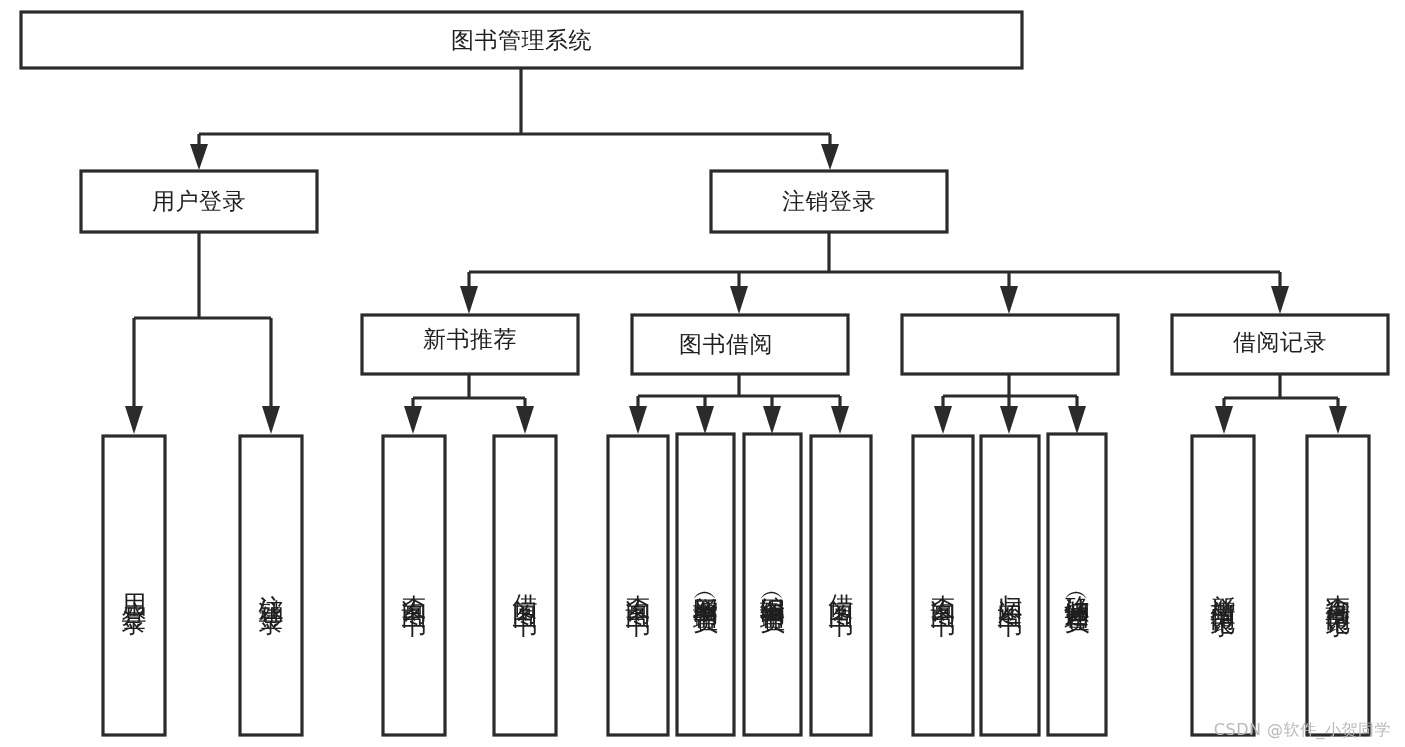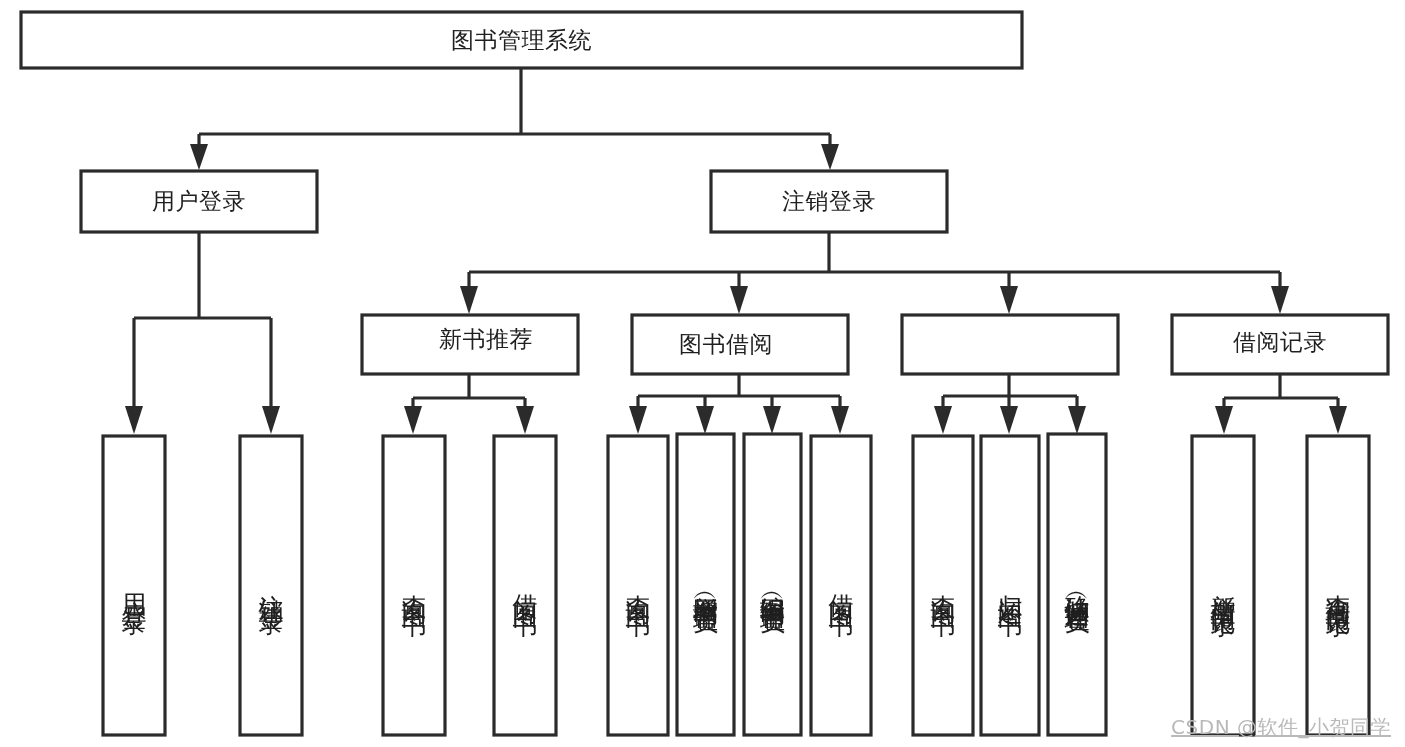--- a/index.html
+++ b/index.html
@@ -27,25 +27,24 @@
   .v-label{
     writing-mode:vertical-rl;
     text-orientation:upright;
     font-size:25px;
     letter-spacing:6px;
     line-height:1.0;
   }
   .watermark{
     position:absolute;
     right:14px;bottom:6px;
-    font-size:20px;
+    font-size:16px;
     color:#b9b9b9;
     letter-spacing:0.5px;
     white-space:nowrap;
-    text-decoration:underline;
   }
 </style>
 </head>
 <body>
 
 <div id="stage">
 
   <svg class="diagram" viewBox="0 0 1405 747">
 
     <rect class="box-rect" x="21" y="12" width="1001" height="56"></rect>
@@ -136,21 +135,21 @@
     <rect class="box-rect" x="1192" y="436" width="62" height="299"></rect>
     <rect class="box-rect" x="1307" y="436" width="62" height="299"></rect>
   </svg>
 
   <div class="node-label h-label" style="left:21px;top:12px;width:1001px;height:56px;">图书管理系统</div>
 
   <div class="node-label h-label" style="left:81px;top:171px;width:236px;height:61px;">用户登录</div>
 
   <div class="node-label h-label" style="left:711px;top:171px;width:236px;height:61px;">注销登录</div>
 
-  <div class="node-label h-label" style="left:362px;top:315px;width:216px;height:49px;margin-left:16px;">新书推荐</div>
+  <div class="node-label h-label" style="left:362px;top:315px;width:216px;height:49px;">新书推荐</div>
 
   <div class="node-label h-label" style="left:632px;top:315px;width:188px;height:59px;">图书借阅</div>
 
 
   <div class="node-label h-label" style="left:1172px;top:315px;width:216px;height:59px;font-family:Liberation Mono, monospace;">借阅记录</div>
 
   <div class="node-label v-label" style="left:103px;top:436px;width:62px;height:299px;">用户登录</div>
   <div class="node-label v-label" style="left:240px;top:436px;width:62px;height:299px;">注销登录</div>
 
   <div class="node-label v-label" style="left:383px;top:436px;width:62px;height:299px;">查询图书</div>

